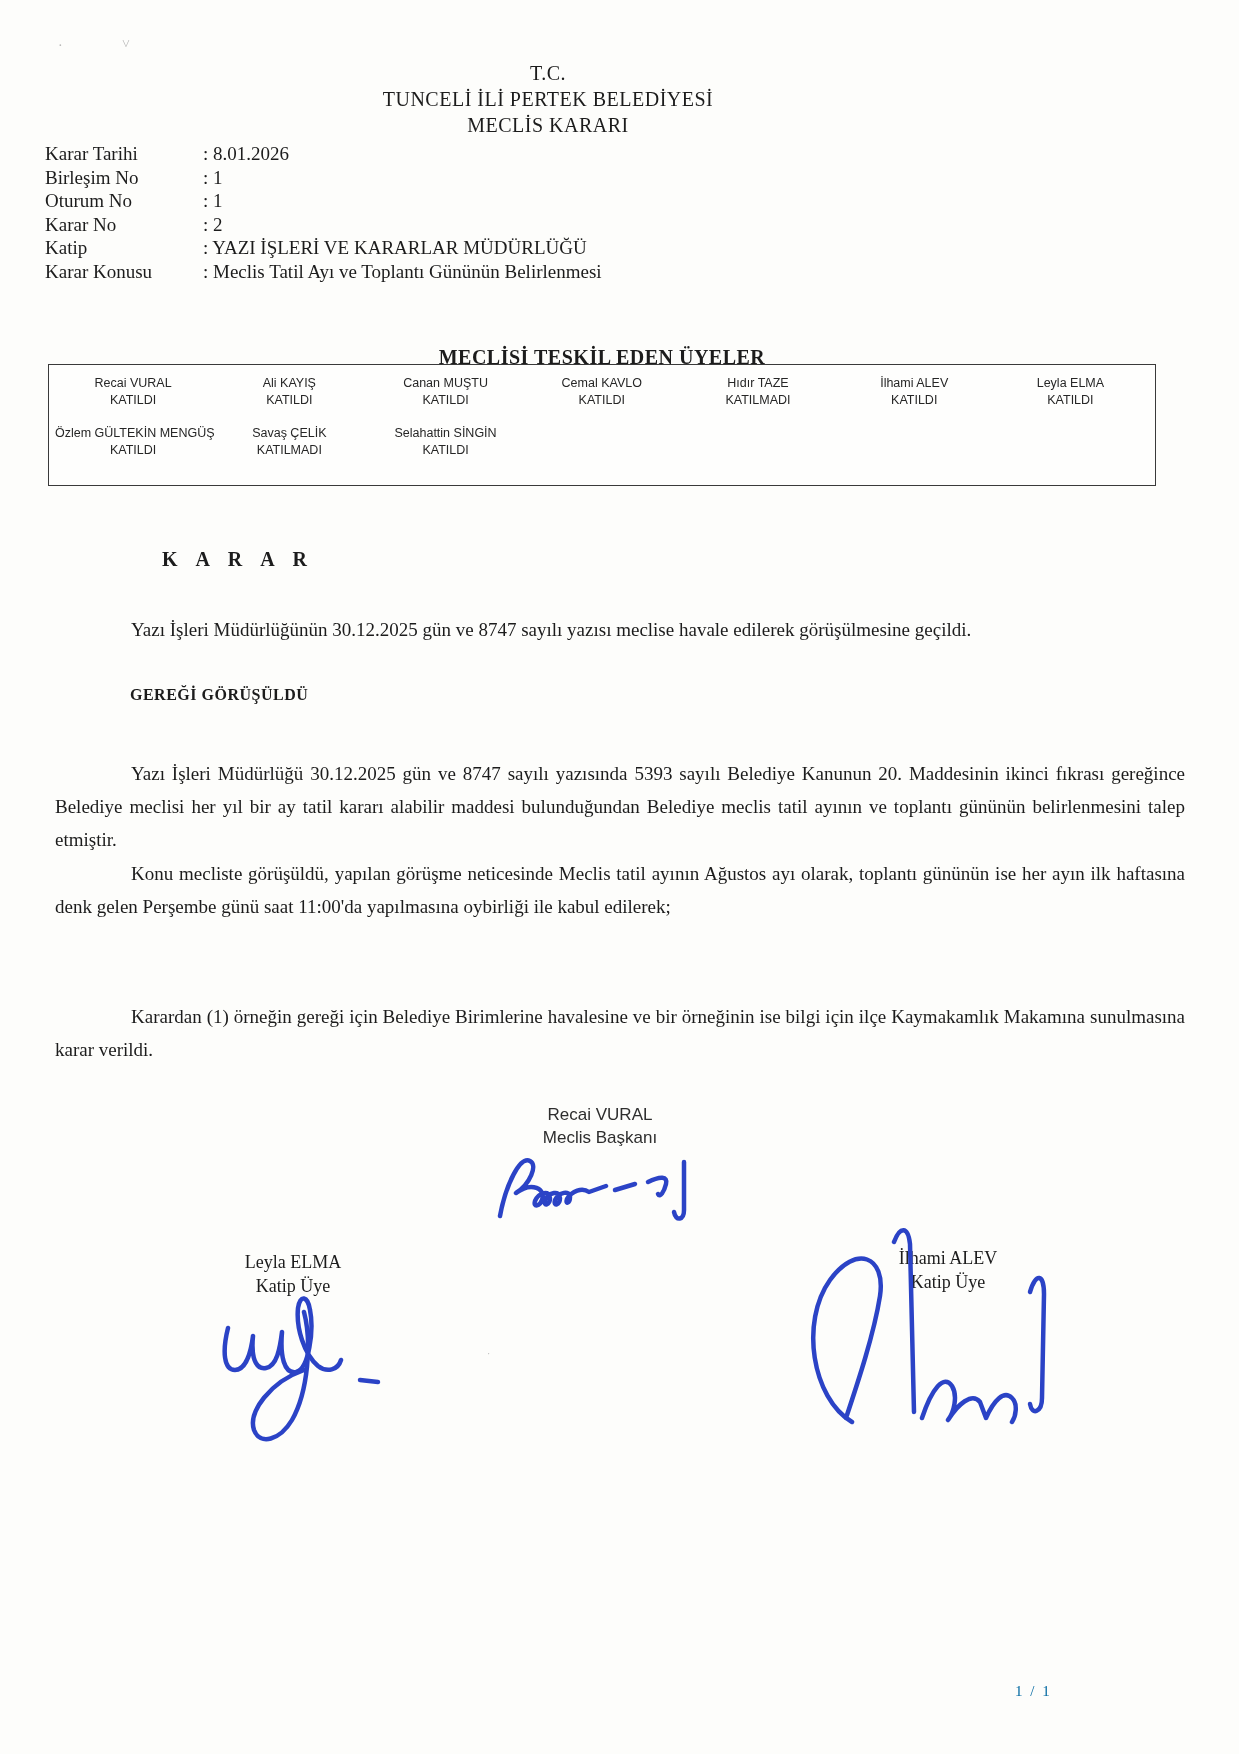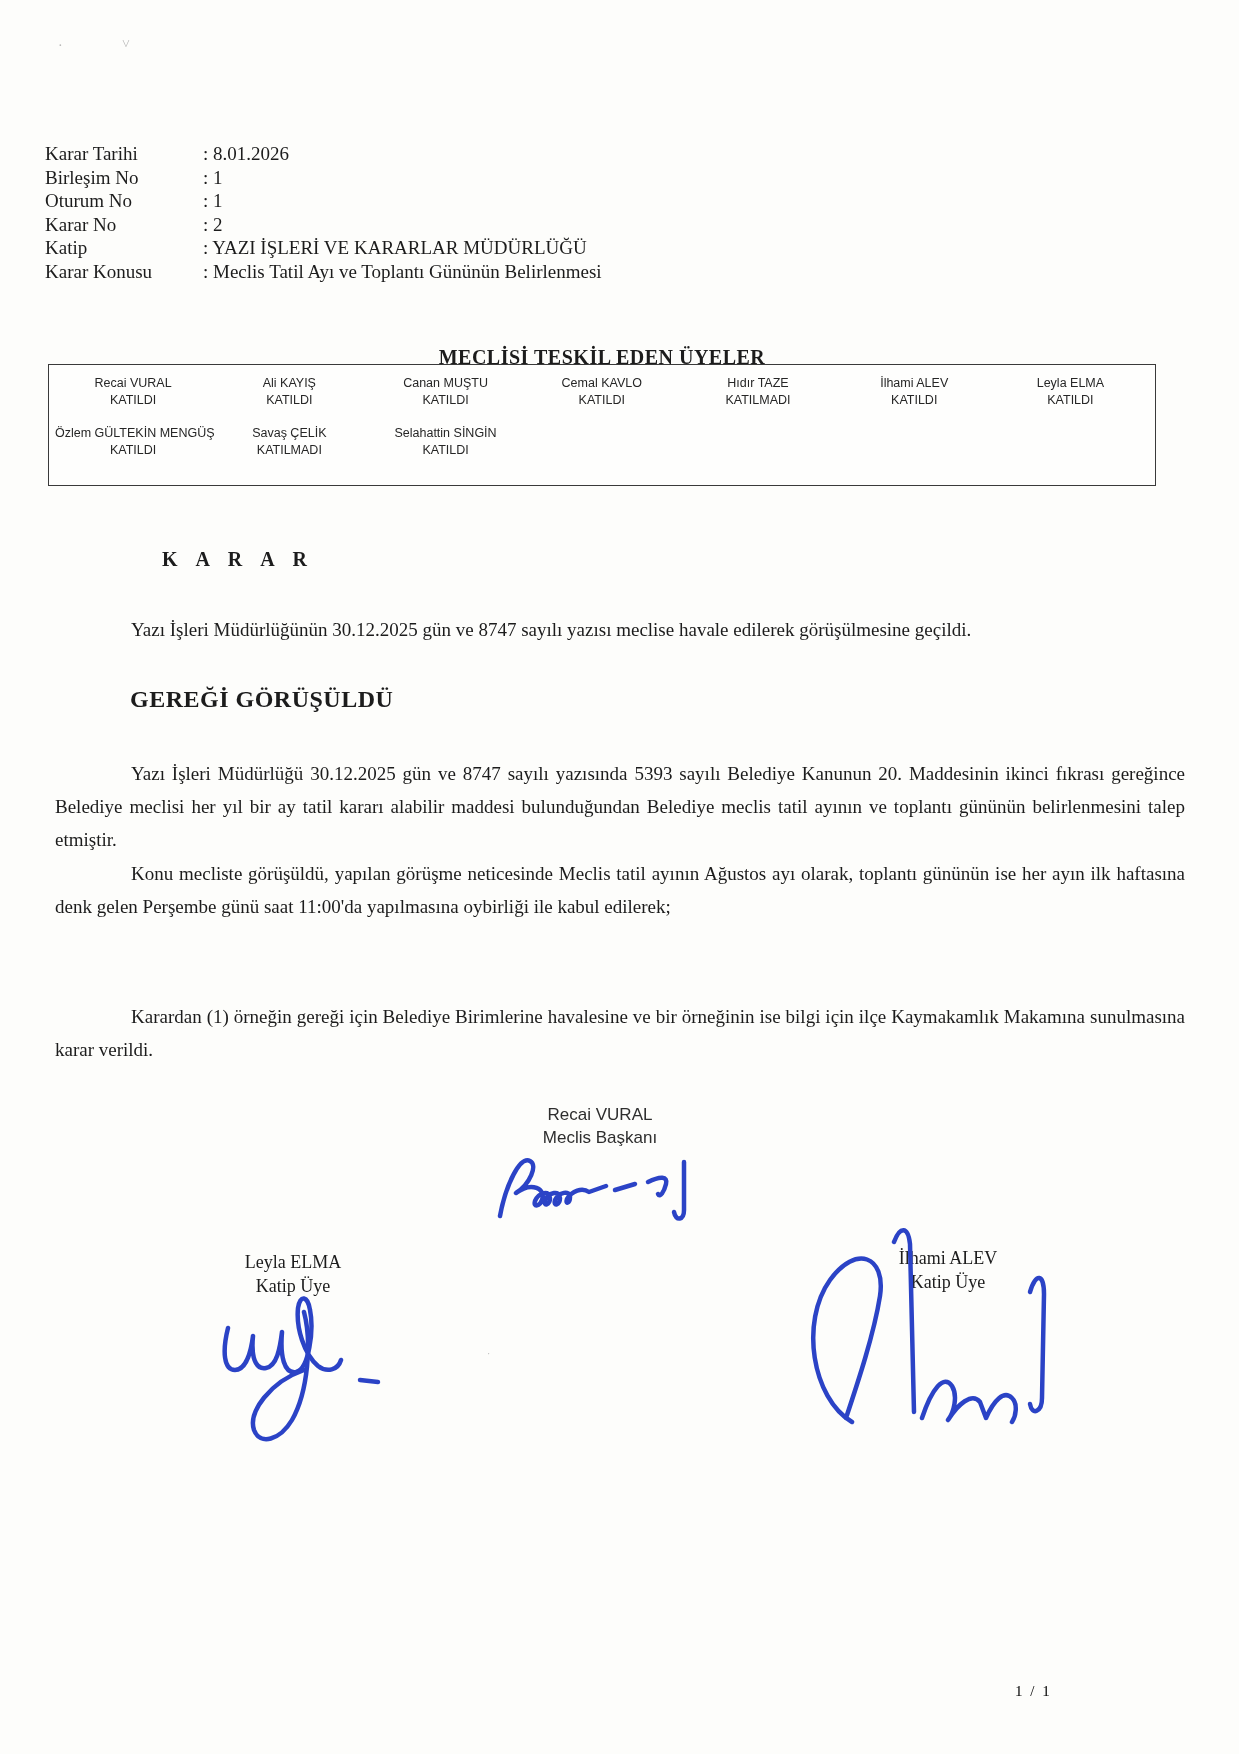--- a/index.html
+++ b/index.html
@@ -50,21 +50,21 @@
     font-weight:bold; font-size:20px; letter-spacing:7px;margin-left:32px;
   }
   .para {
     position:absolute; left:55px; width:1130px;
     font-size:19px; line-height:33px; text-align:justify;
     text-indent:76px;
   }
   .p1 { top:594px; }
   .geregi-heading {
     position:absolute; left:130px; top:686px;
-    font-weight:bold; font-size:24px; letter-spacing:0.5px;
+    font-weight:bold; font-size:16px; letter-spacing:0.5px;
   }
   .p2 { top:738px; }
   .p3 { top:838px; }
   .p4 { top:981px; }
   
   .sig-president {
     position:absolute; left:470px; top:1103px; width:260px; text-align:center;
     font-family:"Liberation Sans", sans-serif; font-size:17px; line-height:23px;
     color:#2e2e2e;
   }
@@ -76,36 +76,41 @@
   .sig-left-svg { position:absolute; left:208px; top:1282px; }
   .sig-right {
     position:absolute; left:868px; top:1246px; width:160px; text-align:center;
     font-size:18px; line-height:24px;
   }
   .sig-right-svg { position:absolute; left:782px; top:1212px; }
   .sig-stroke { fill:none; stroke:#2b43c6; stroke-width:4.5; stroke-linecap:round; stroke-linejoin:round; }
   
   .page-number {
     position:absolute; left:1015px; top:1683px;
-    font-size:15px; color:#000000; letter-spacing:2px;
+    font-size:15px; color:#0369a1; letter-spacing:2px;
   }
   .artifact { position:absolute; color:#9a9a9a; font-size:14px; opacity:0.7; }
   .artifact.a1 { left:58px; top:38px; }
   .artifact.a2 { left:122px; top:36px; }
   .artifact.a3 { left:487px; top:1348px; font-size:10px; }
 </style>
 </head>
 <body>
 
 <div class="page">
 
   <span class="artifact a1">·</span>
   <span class="artifact a2">˅</span>
   <span class="artifact a3">·</span>
 
+  <div class="doc-header">
+    <div>T.C.</div>
+    <div>TUNCELİ İLİ PERTEK BELEDİYESİ</div>
+    <div>MECLİS KARARI</div>
+  </div>
 
   <div class="meta-block">
     <div class="meta-row">
       <span class="meta-label">Karar Tarihi</span>
       <span class="meta-value">: 8.01.2026</span>
     </div>
     <div class="meta-row">
       <span class="meta-label">Birleşim No</span>
       <span class="meta-value">: 1</span>
     </div>

